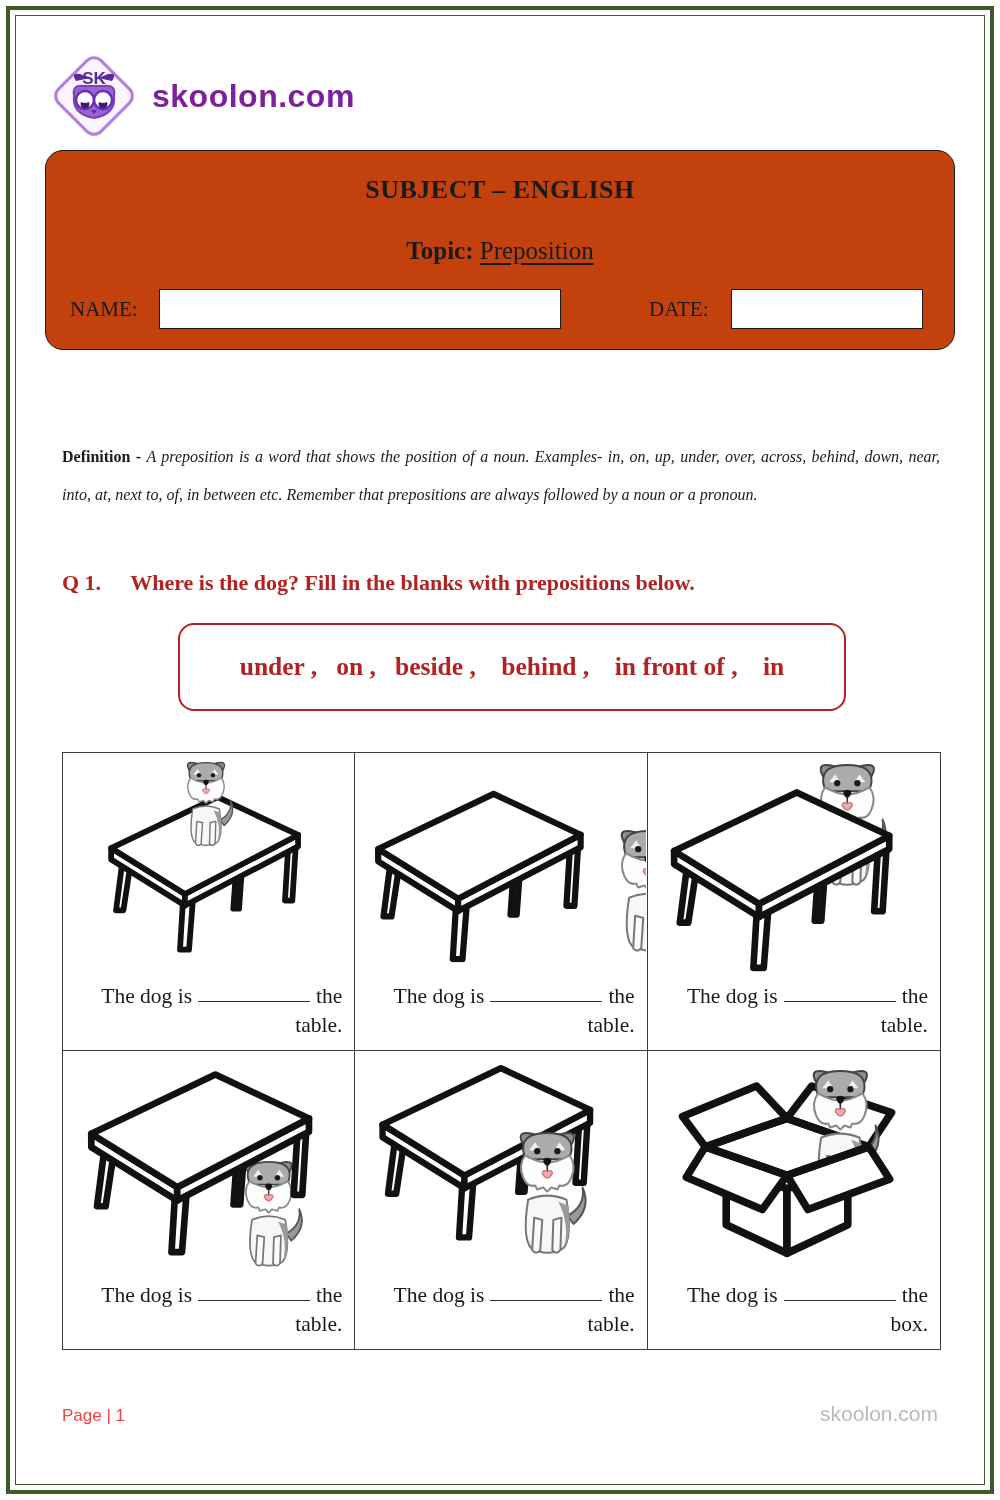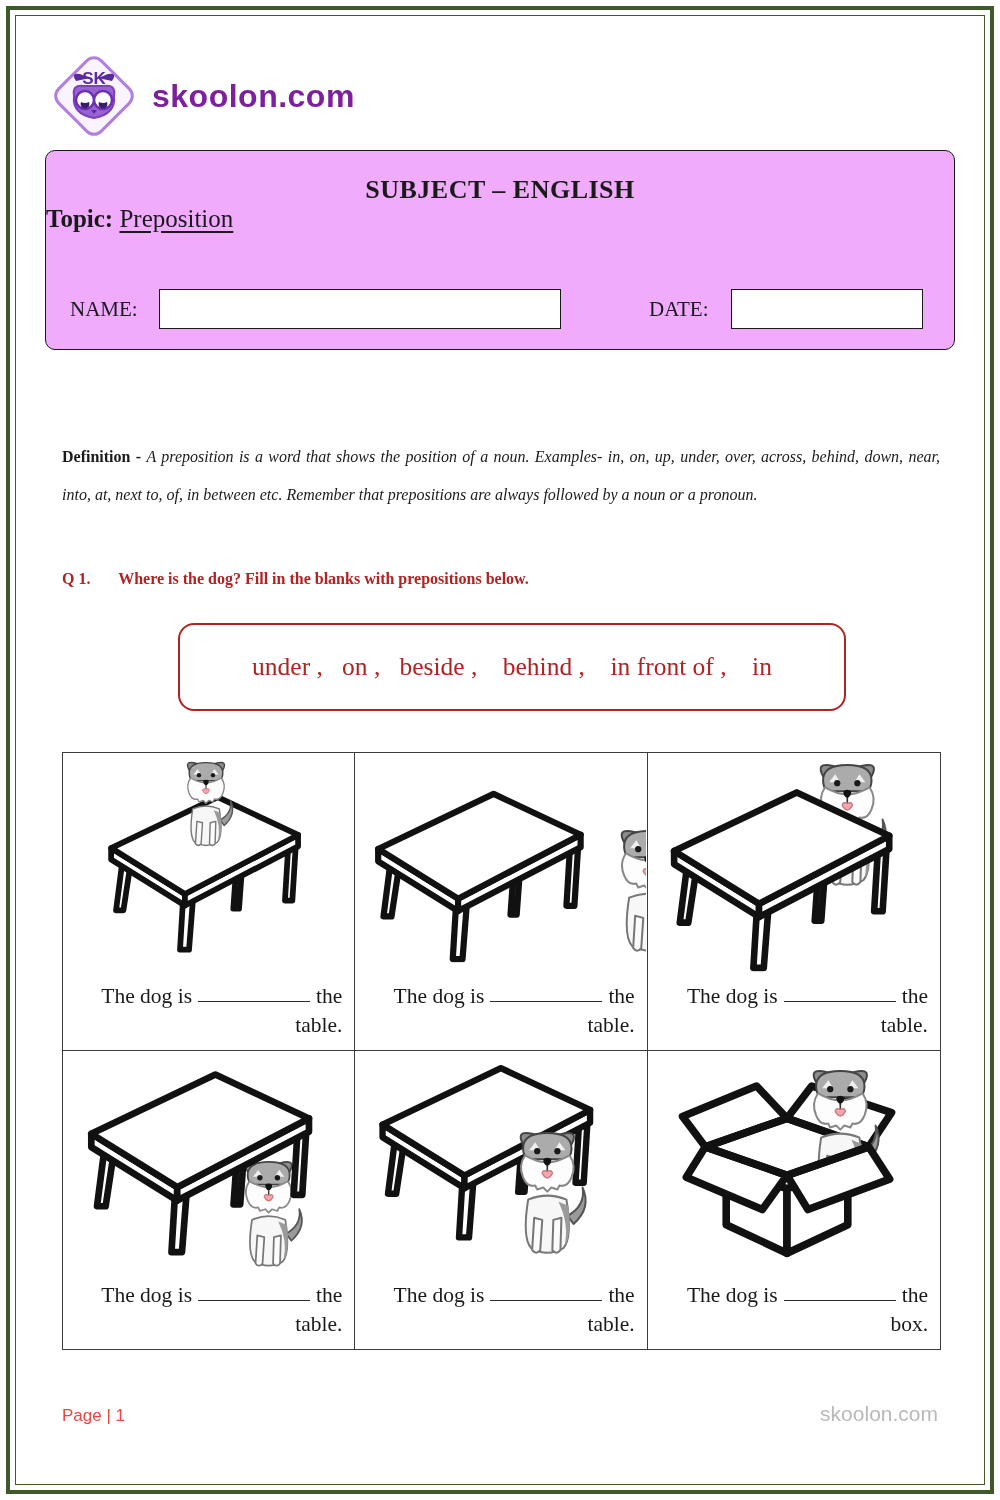--- a/index.html
+++ b/index.html
@@ -7,46 +7,46 @@
         font-family:"Liberation Serif", serif;color:#1a1a1a;}
   
   .frame-outer{position:absolute;left:6px;top:6px;right:6px;bottom:6px;border:4px solid #3e5a28;pointer-events:none;}
   .frame-inner{position:absolute;left:15px;top:15px;right:15px;bottom:15px;border:1.5px solid #3e5a28;pointer-events:none;}
 
   
   .logo{position:absolute;left:46px;top:48px;display:flex;align-items:center;gap:10px;}
   .brand-text{font-family:"Liberation Sans", sans-serif;font-size:32px;font-weight:600;color:#7d1f9e;letter-spacing:0.5px;}
 
   
-  .header-box{position:absolute;left:45px;top:150px;width:908px;height:198px;border:1.6px solid #1a1a1a;border-radius:10px;background:#f0abfc;}
+  .header-box{position:absolute;left:45px;top:150px;width:908px;height:198px;border:1.6px solid #1a1a1a;border-radius:18px;background:#c2410c;}
   .hb-title{margin-top:24px;text-align:center;font-size:26px;font-weight:bold;letter-spacing:0.5px;}
-  .hb-topic{margin-top:0;text-align:left;font-size:25px;}
+  .hb-topic{margin-top:32px;text-align:center;font-size:25px;}
   .hb-topic .t-label{font-weight:bold;}
   .hb-topic .t-value{text-decoration:underline;text-underline-offset:4px;}
   .hb-fields{position:absolute;left:0;right:0;top:138px;height:44px;}
   .fld-label{position:absolute;font-size:21px;top:8px;}
   .name-label{left:24px;}
   .date-label{left:603px;}
   .fld-input{position:absolute;top:0;height:40px;border:1.8px solid #1a1a1a;background:#fff;border-radius:0;
              font-family:"Liberation Serif",serif;font-size:20px;padding:0 8px;box-sizing:border-box;outline:none;}
   .name-input{left:113px;width:402px;}
   .date-input{left:685px;width:192px;}
 
   
   .definition{position:absolute;left:62px;top:390px;width:878px;font-size:16px;line-height:38px;text-align:justify;margin-top:48px;}
   .def-label{font-weight:bold;font-style:normal;}
   .def-body{font-style:italic;}
 
   
-  .question{position:absolute;left:62px;top:570px;width:878px;font-size:16px;font-weight:bold;color:#b22222;}
+  .question{position:absolute;left:62px;top:570px;width:878px;font-size:22px;font-weight:bold;color:#b22222;}
   .q-num{margin-right:24px;}
 
   
   .word-bank{position:absolute;left:178px;top:623px;width:664px;height:84px;border:2px solid #b22222;border-radius:16px;
-             display:flex;align-items:center;justify-content:center;background:#fff;}
+             display:flex;align-items:center;justify-content:center;background:#fff;font-weight:bold;}
   .wb-text{font-size:25.5px;color:#b22222;white-space:pre;}
 
   
   .qgrid{position:absolute;left:62px;top:752px;width:879px;height:598px;display:grid;
          grid-template-columns:repeat(3,1fr);grid-template-rows:repeat(2,1fr);
          border:1.4px solid #3c3c3c;box-sizing:border-box;background:#fff;text-align:right;}
   .qcell{border-right:1.2px solid #3c3c3c;border-bottom:1.2px solid #3c3c3c;box-sizing:border-box;
          display:flex;flex-direction:column;overflow:hidden;}
   .qcell:nth-child(3n){border-right:none;}
   .qcell:nth-child(n+4){border-bottom:none;}

